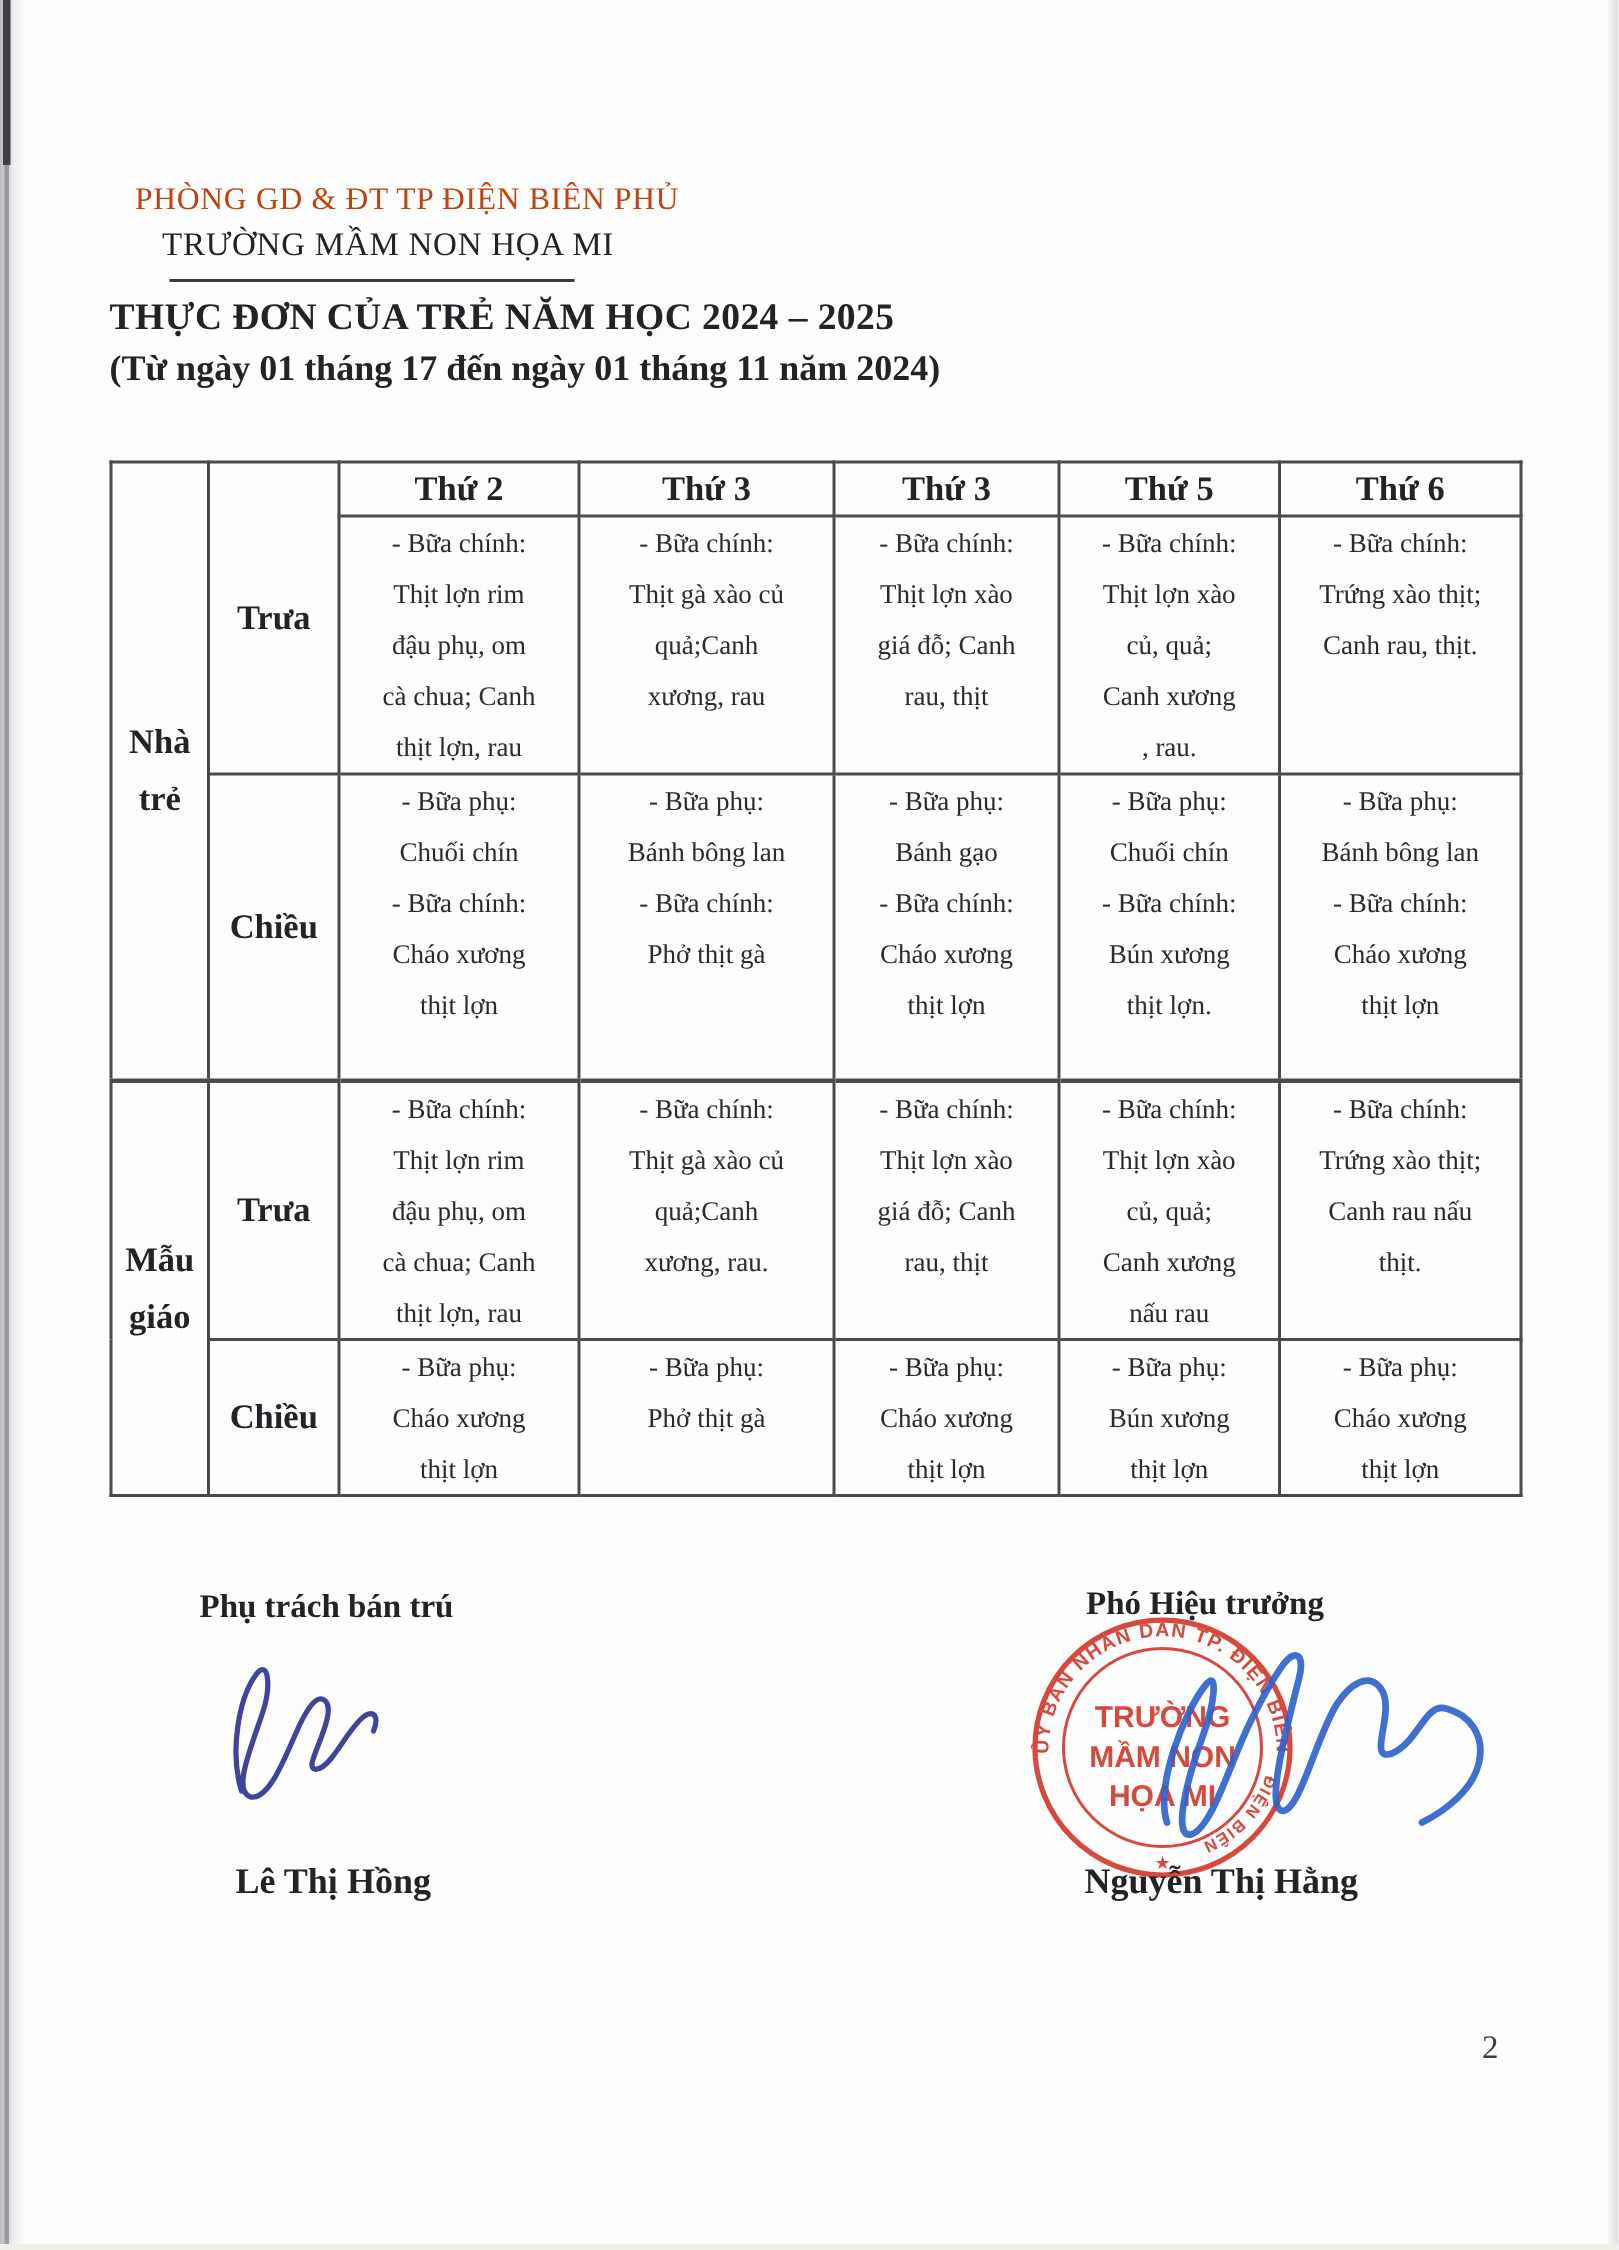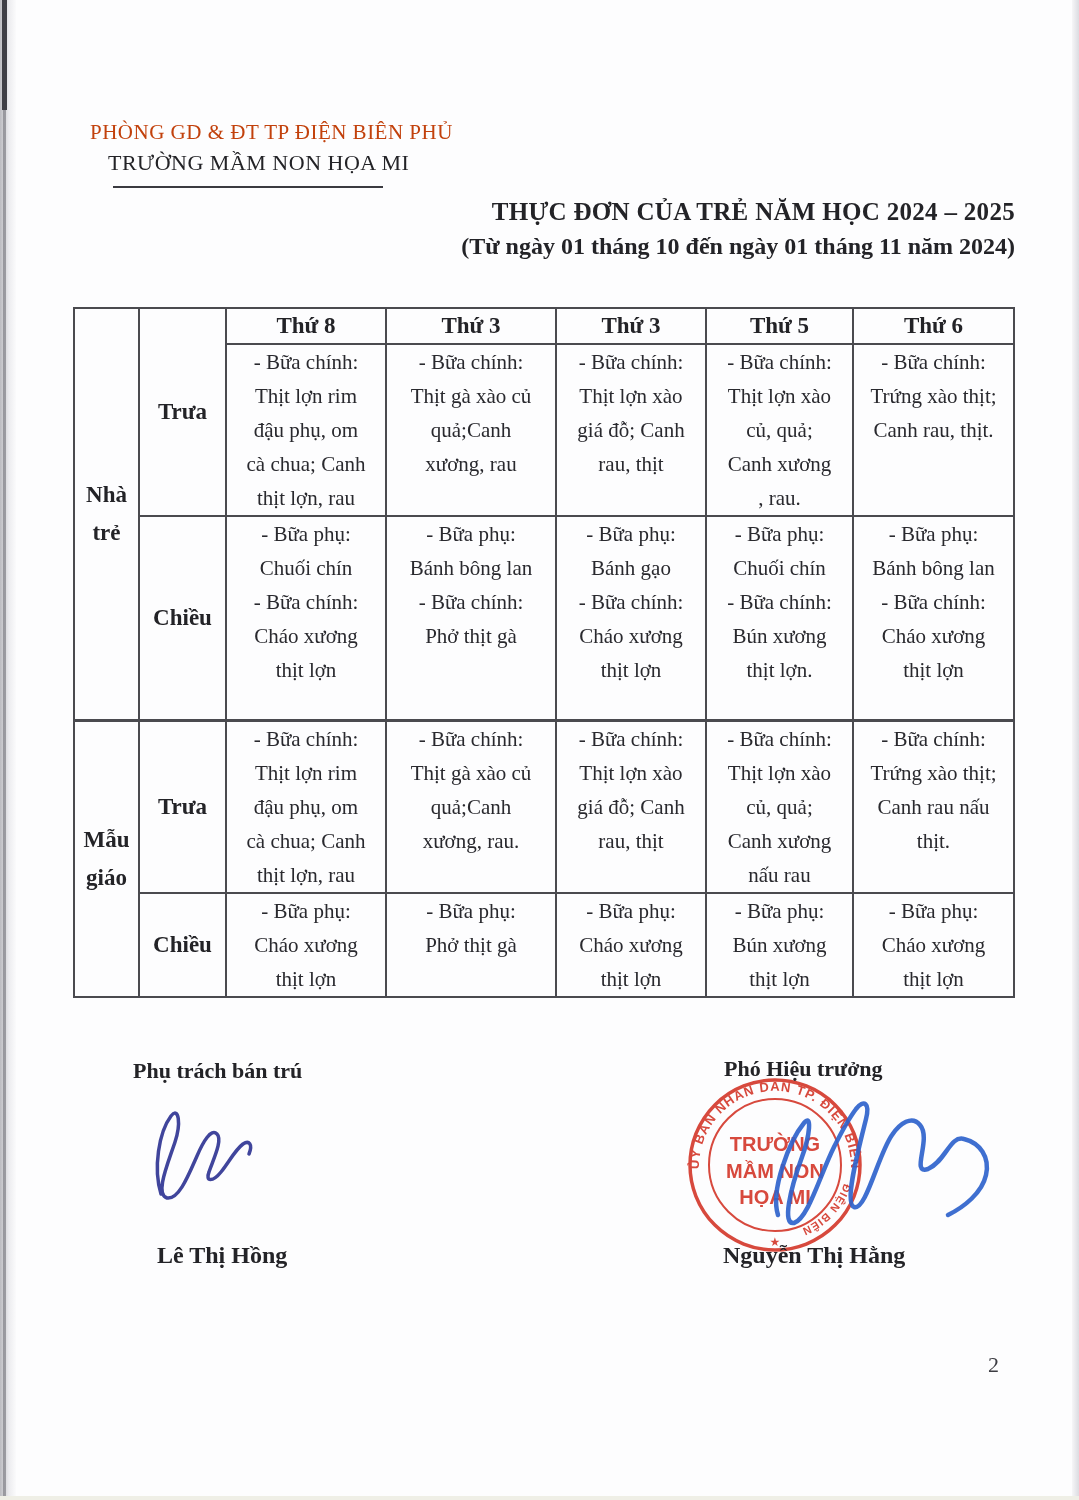--- a/index.html
+++ b/index.html
@@ -18,38 +18,38 @@
   .edge-line{position:absolute;left:3px;top:0;width:3px;height:100%;background:#86868c;opacity:.75;}
   .edge-dark{position:absolute;left:2px;top:0;width:5px;height:110px;background:#3e3e45;}
   .edge-right{position:absolute;right:0;top:0;width:7px;height:100%;
     background:linear-gradient(to left,#dcdce1,#f6f6f8);}
   .edge-bottom{position:absolute;left:0;bottom:0;width:100%;height:4px;background:#efefe6;}
 
   .org1{position:absolute;left:90px;top:120px;font-size:21px;letter-spacing:.5px;color:#c2410c;}
   .org2{position:absolute;left:108px;top:150px;font-size:22px;font-weight:normal;letter-spacing:.5px;}
   .org-underline{position:absolute;left:113px;top:186px;width:270px;border-bottom:2px solid #3a3a40;}
 
-  .titlewrap{position:absolute;left:73px;top:198px;width:942px;text-align:right;}
+  .titlewrap{position:absolute;left:73px;top:198px;width:942px;text-align:left;}
   .doc-title{font-size:25px;font-weight:bold;letter-spacing:.3px;}
   .doc-subtitle{font-size:24px;font-weight:bold;margin-top:7px;}
 
   table.menu{
     position:absolute;left:73px;top:307px;
     border-collapse:collapse;table-layout:fixed;
   }
   table.menu td{
     border:2px solid #4a4a4f;
     text-align:center;
     padding:0 2px;
   }
   td.grp,td.meal{font-weight:bold;font-size:23px;vertical-align:middle;line-height:38px;}
   td.day{font-weight:bold;font-size:23px;vertical-align:middle;height:34px;}
   td.cell{
     vertical-align:top;
-    font-size:21px;
+    font-size:18px;
     line-height:34px;
     white-space:pre-line;
     color:#29292e;
   }
   tr.thick td{border-top-width:3px;}
 
   .sig-title{position:absolute;font-size:22px;font-weight:bold;}
   .sig-name{position:absolute;font-size:24px;font-weight:bold;margin-top:20px;}
   .sig-ink{position:absolute;}
   .stamp{position:absolute;mix-blend-mode:multiply;opacity:.92;}
@@ -66,38 +66,38 @@
   <div class="edge-dark"></div>
   <div class="edge-right"></div>
   <div class="edge-bottom"></div>
 
   <div class="org1">PHÒNG GD &amp; ĐT TP ĐIỆN BIÊN PHỦ</div>
   <div class="org2">TRƯỜNG MẦM NON HỌA MI</div>
   <div class="org-underline"></div>
 
   <div class="titlewrap">
     <div class="doc-title">THỰC ĐƠN CỦA TRẺ NĂM HỌC 2024 – 2025</div>
-    <div class="doc-subtitle">(Từ ngày 01 tháng 10 đến ngày 01 tháng 11 năm 2024)</div>
+    <div class="doc-subtitle">(Từ ngày 01 tháng 17 đến ngày 01 tháng 11 năm 2024)</div>
   </div>
 
   <table class="menu">
     <colgroup>
       <col style="width:65px">
         <col style="width:87px">
       <col style="width:160px">
         <col style="width:170px">
       <col style="width:150px">
         <col style="width:147px">
         <col style="width:161px">
     </colgroup>
     <tbody>
         <tr style="height:34px">
       <td class="grp" rowspan="3">Nhà trẻ</td>
       <td class="meal" rowspan="2">Trưa</td>
-      <td class="day">Thứ 8</td>
+      <td class="day">Thứ 2</td>
       <td class="day">Thứ 3</td>
       <td class="day">Thứ 3</td>
       <td class="day">Thứ 5</td>
       <td class="day">Thứ 6</td>
     </tr>
     <tr style="height:172px">
       <td class="cell">- Bữa chính:
 Thịt lợn rim
 đậu phụ, om
 cà chua; Canh

